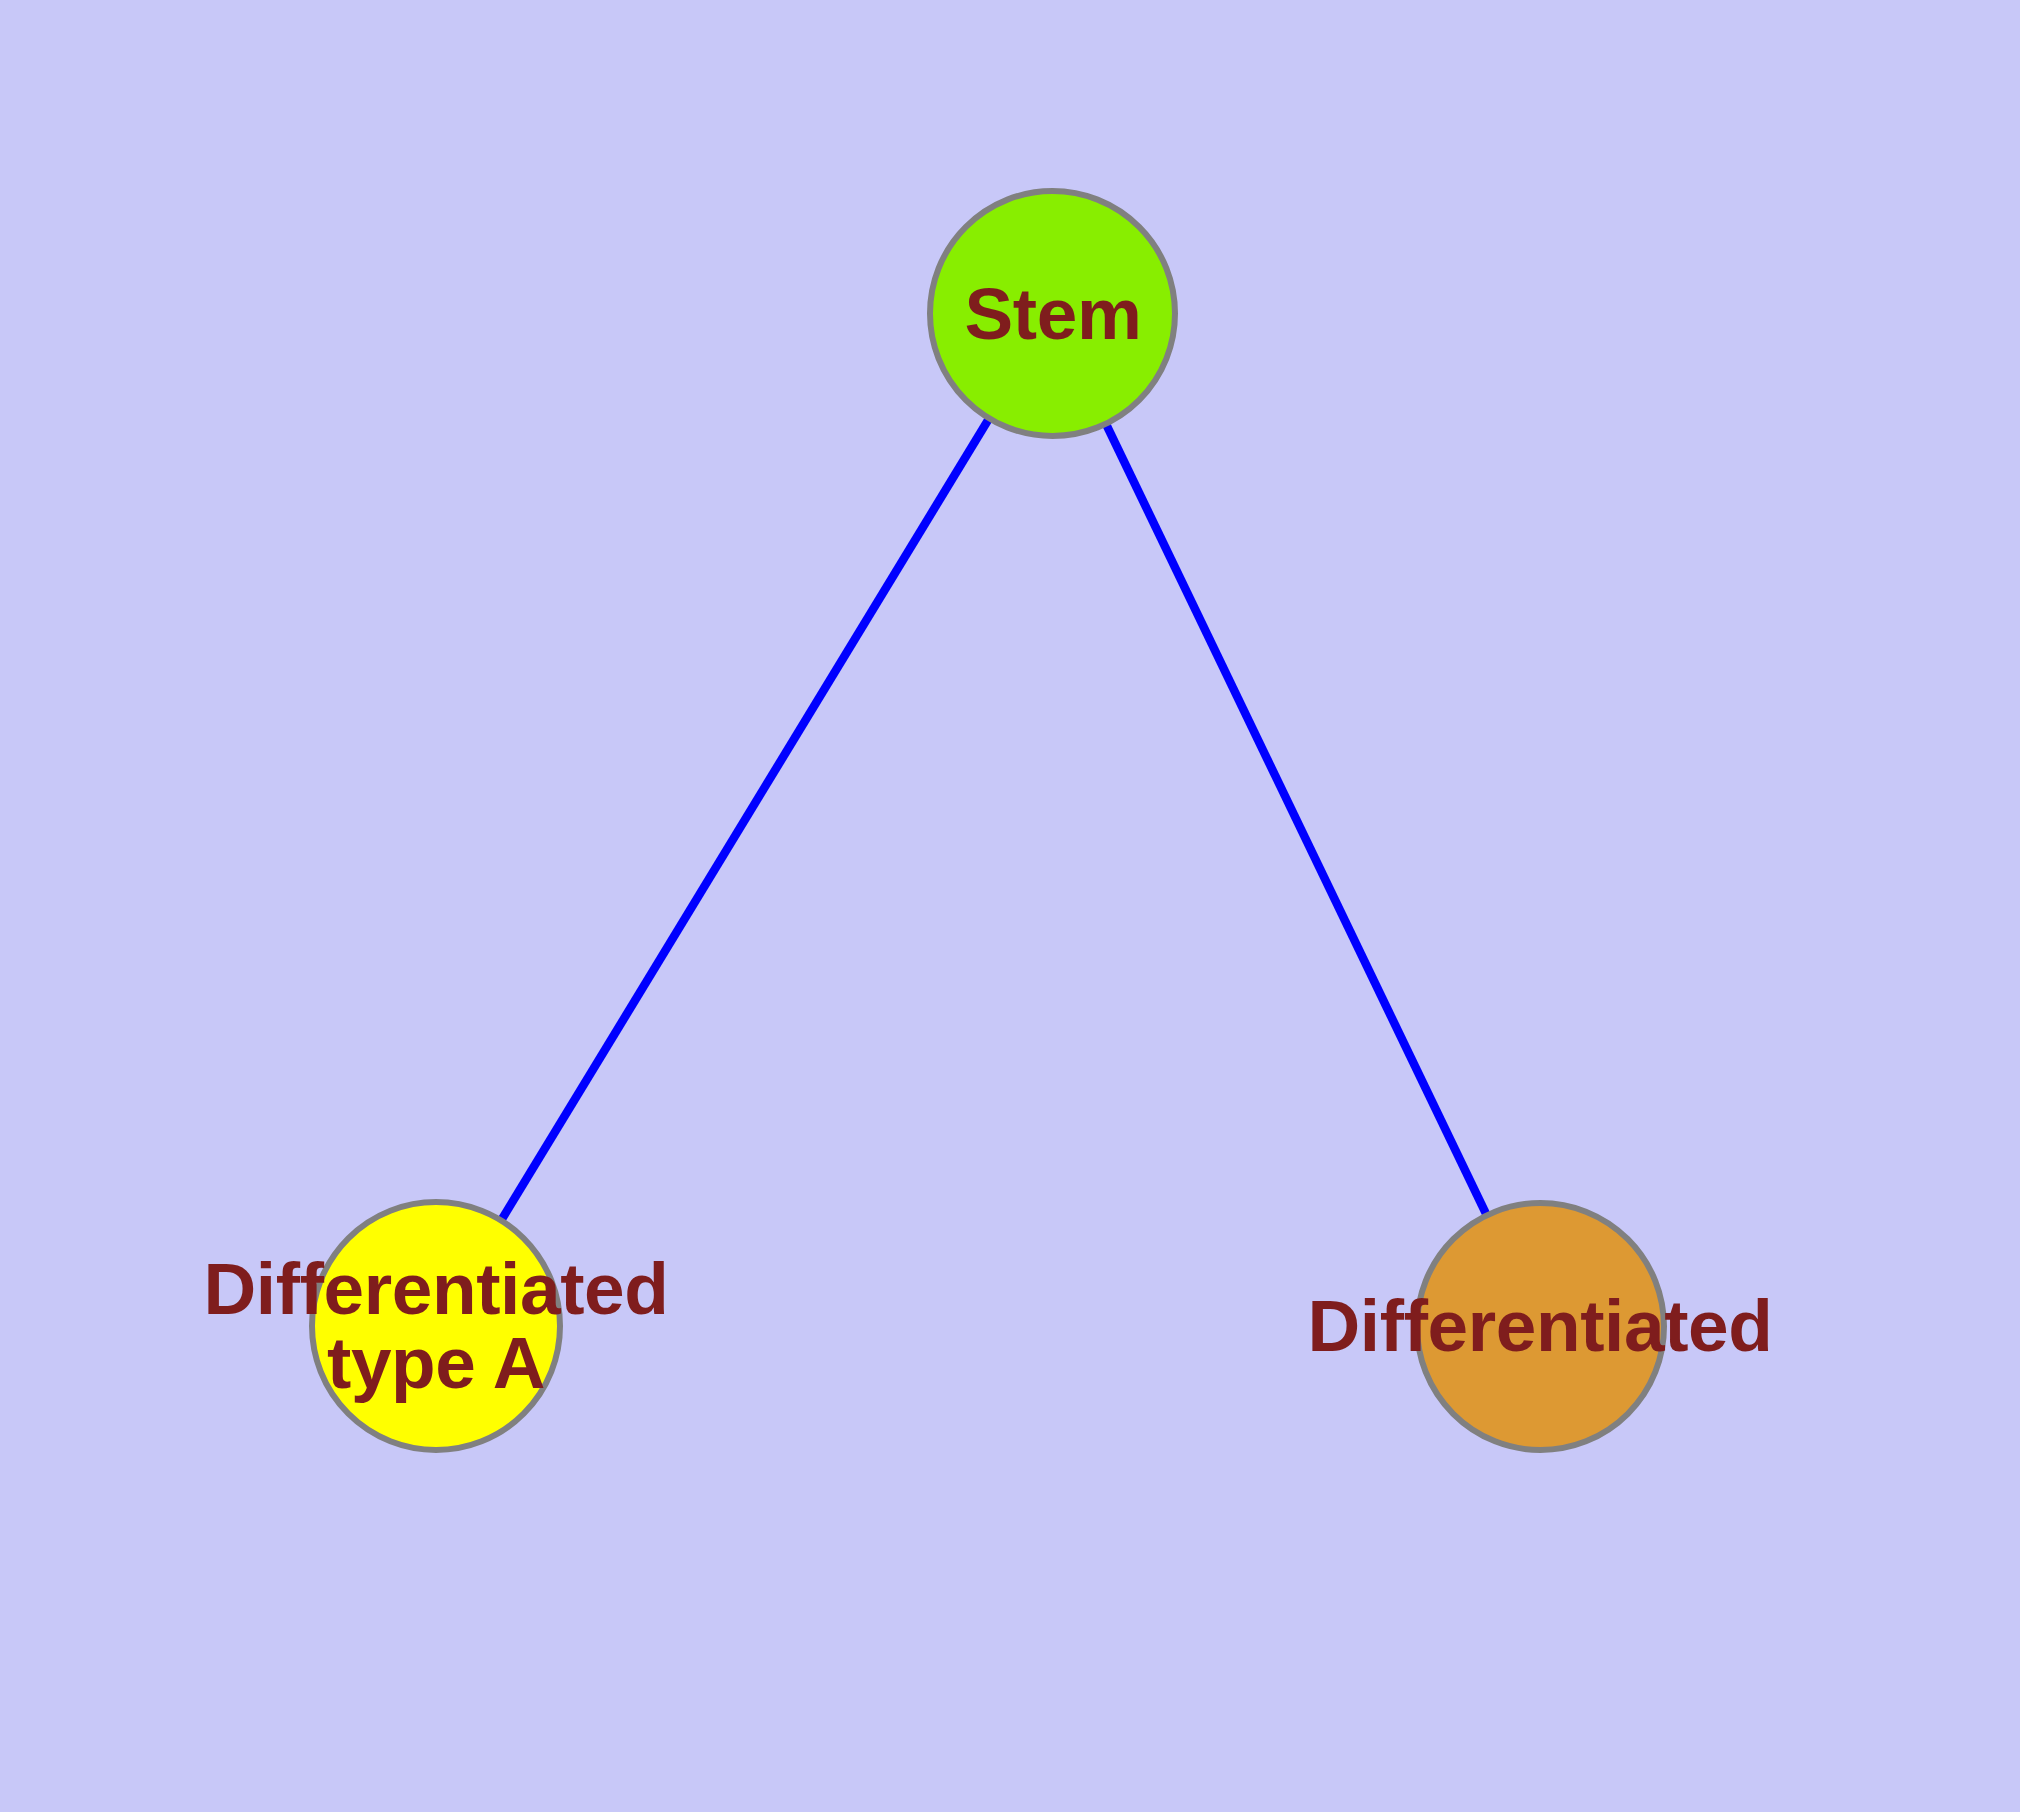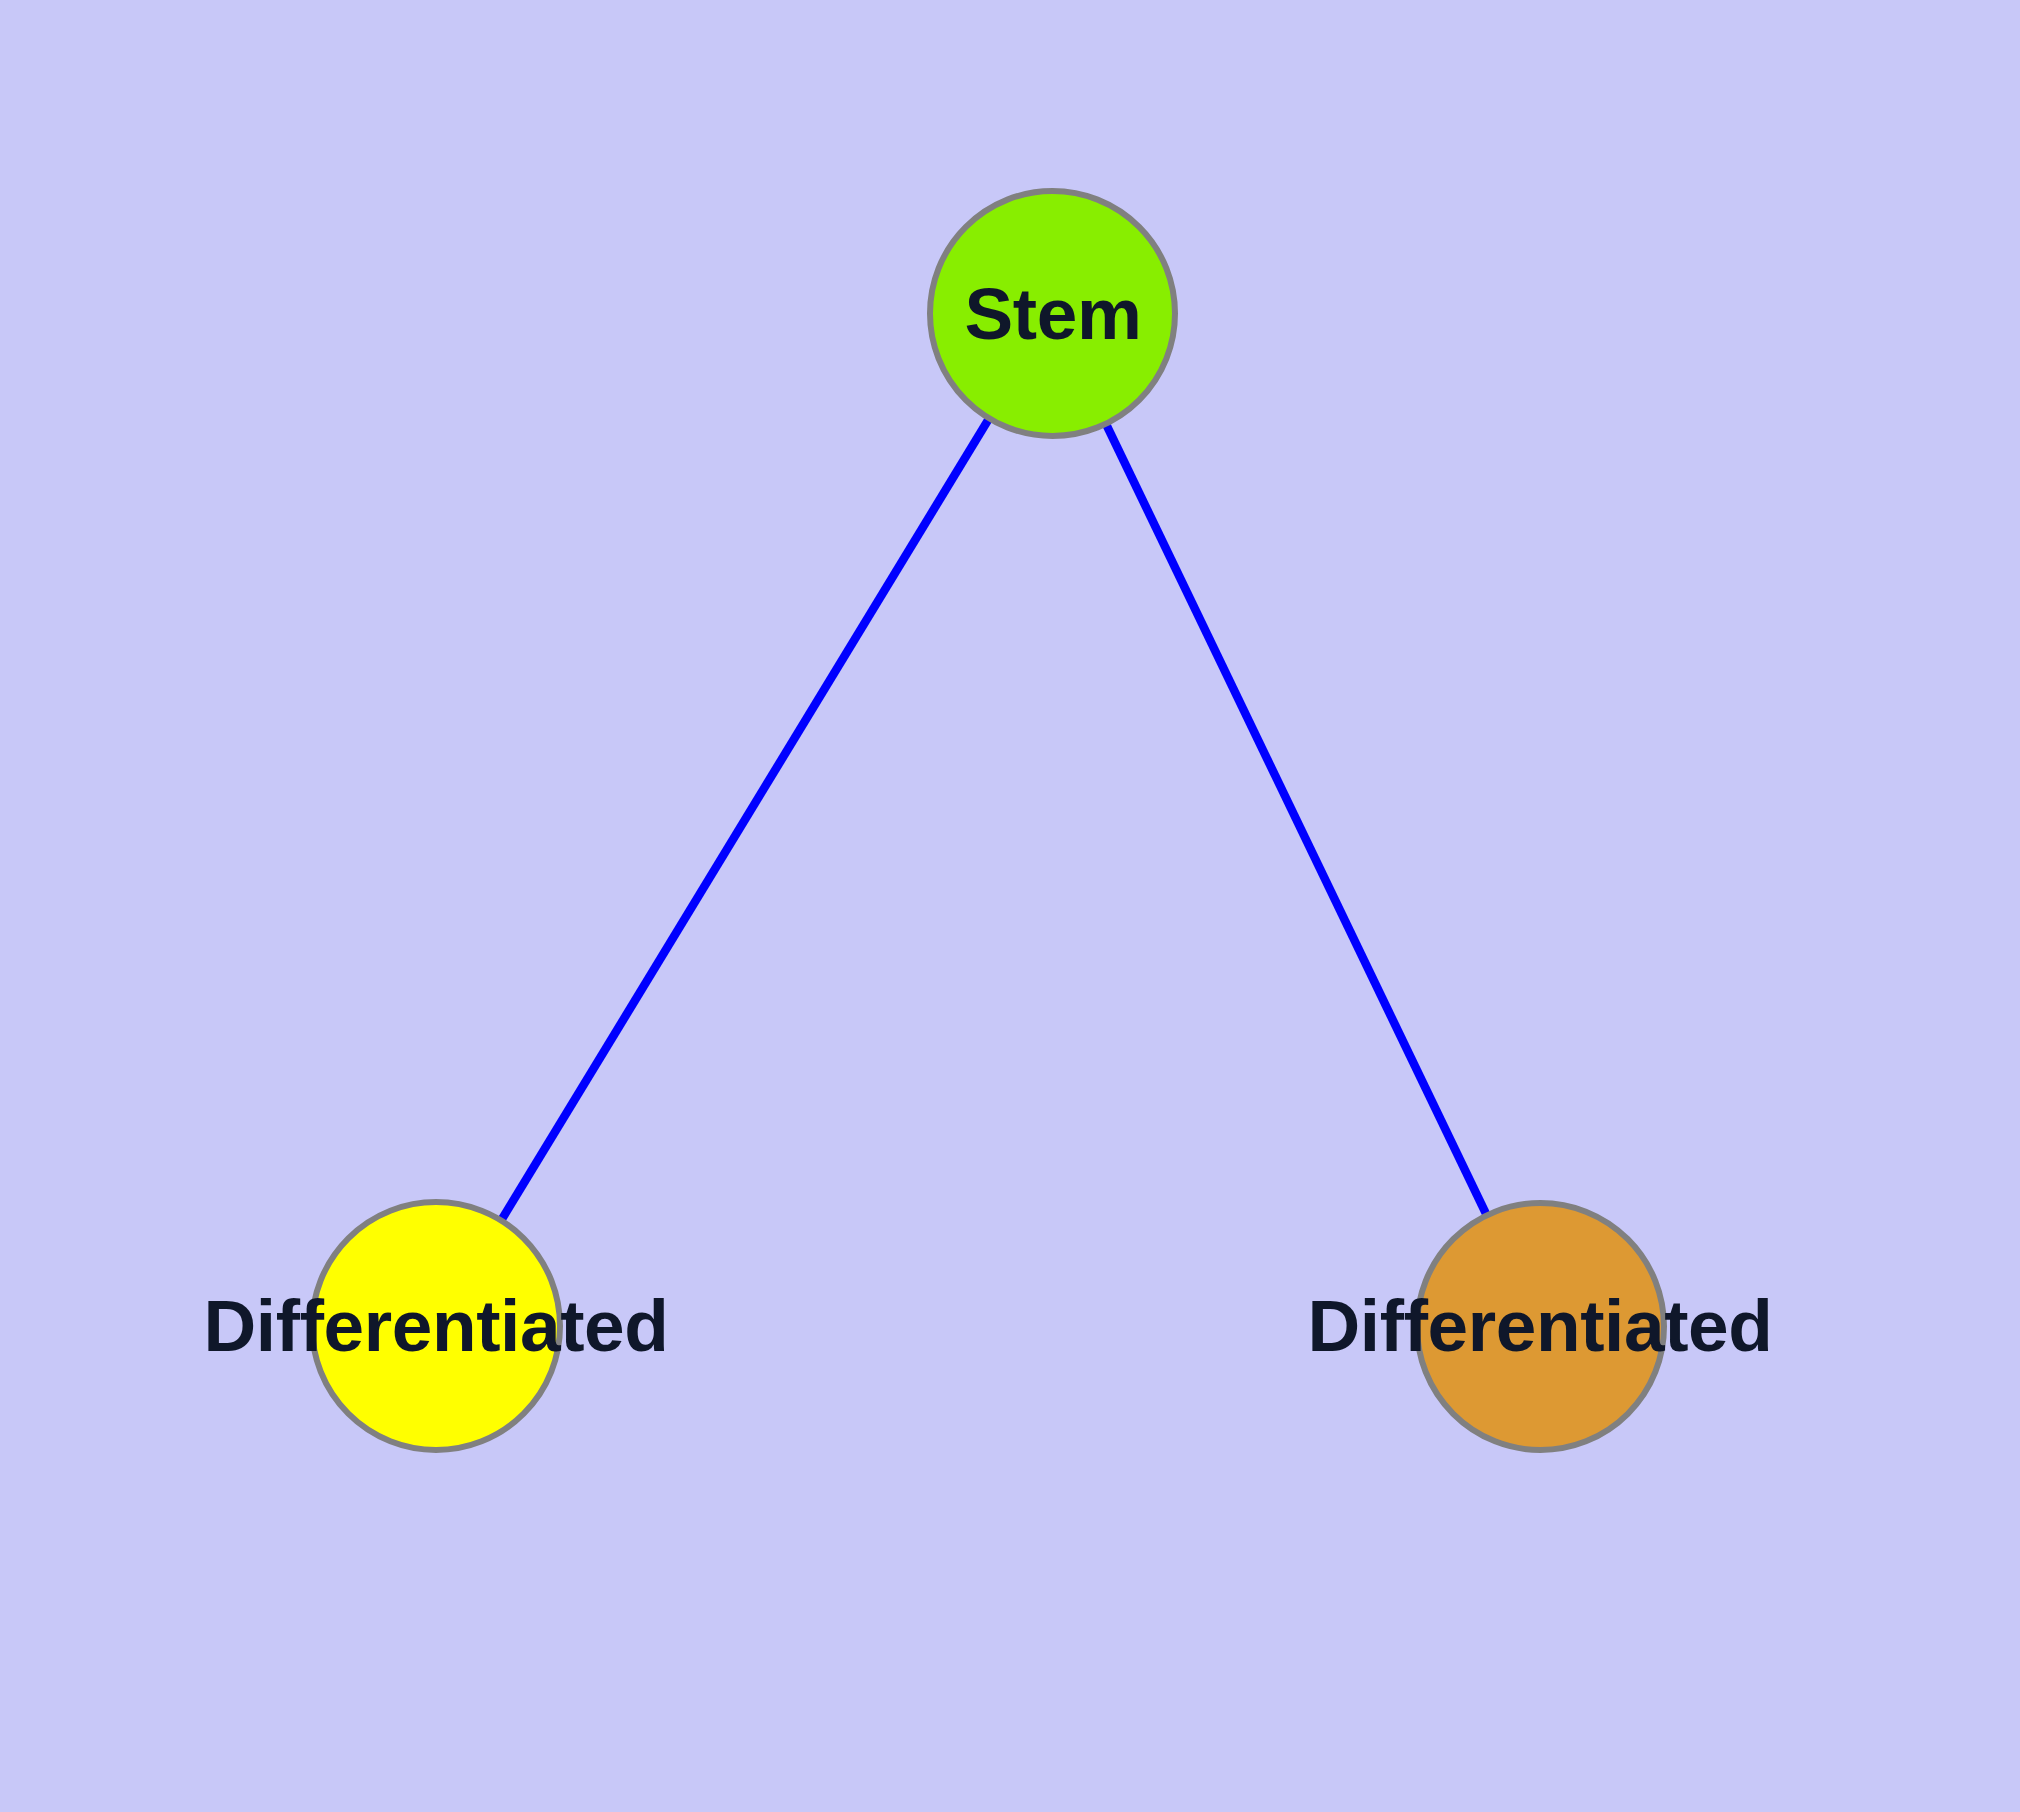--- a/index.html
+++ b/index.html
@@ -34,21 +34,21 @@
     height: 1812px;
   }
   .node {
     position: absolute;
     border-radius: 50%;
     border: 6px solid #808080;
     box-sizing: border-box;
   }
   .node-label {
     position: absolute;
-    color: #0f172a;
+    color: #7f1d1d;
     font-weight: bold;
     font-size: 73px;
     line-height: 1.02;
     text-align: center;
     white-space: nowrap;
     letter-spacing: -0.4px;
     transform: translate(-50%, -50%);
   }
 </style>
 </head>
@@ -70,20 +70,21 @@
     <div class="node" style="left:309px; top:1199px; width:254px; height:254px; background:#ffff00;"></div>
 
     <div class="node" style="left:1414px; top:1200px; width:253px; height:253px; background:#dd9933;"></div>
 
     <div class="node-label" style="left:1053px; top:314px;">
       <div>Stem</div>
     </div>
 
     <div class="node-label" style="left:436px; top:1326px;">
       <div>Differentiated</div>
+      <div>type A</div>
     </div>
 
     <div class="node-label" style="left:1540px; top:1326px;">
       <div>Differentiated</div>
     </div>
 
   </div>
 </div>
 
 

